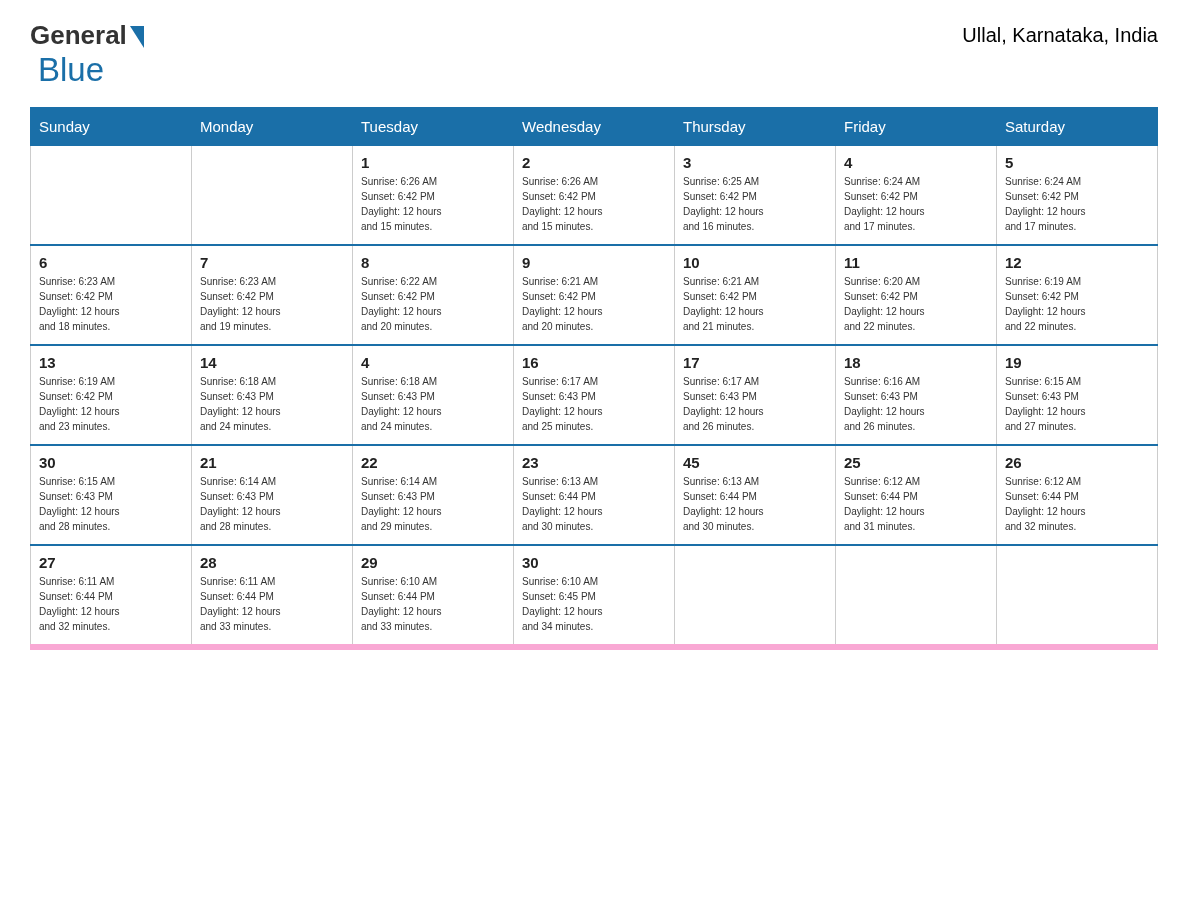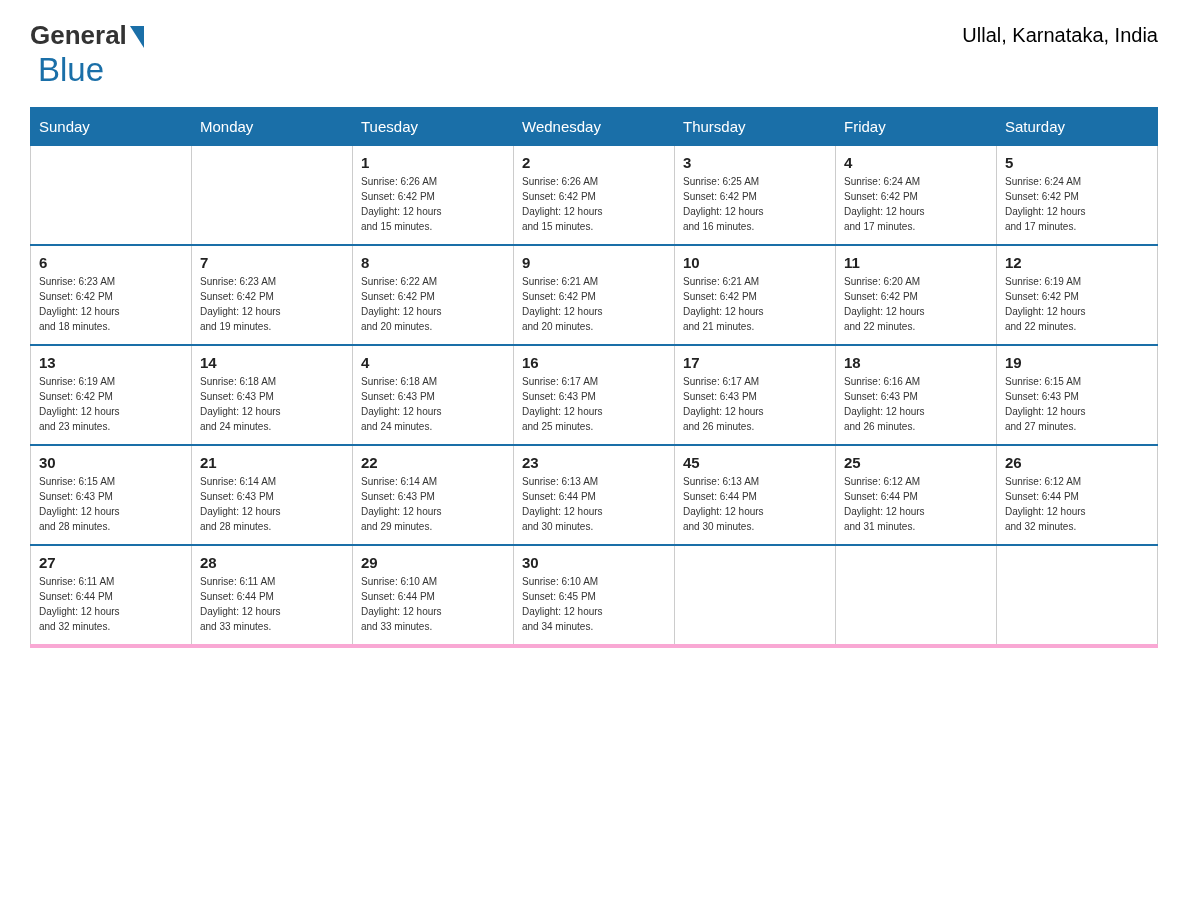--- a/index.html
+++ b/index.html
@@ -85,21 +85,21 @@
       color: #222;
       display: block;
       margin-bottom: 3px;
     }
     .day-info {
       font-size: 10px;
       color: #333;
       line-height: 1.5;
     }
     tbody tr:last-child td {
-      border-bottom: 4px solid #f9a8d4;
+      border-bottom: 6px solid #f9a8d4;
     }
     tbody tr td:first-child {
       border-left: 1px solid #ccc;
     }
     .top-border-row td {
       border-top: 2px solid #1a6fa8;
     }
     .empty-cell {
       background: #fff;
     }

